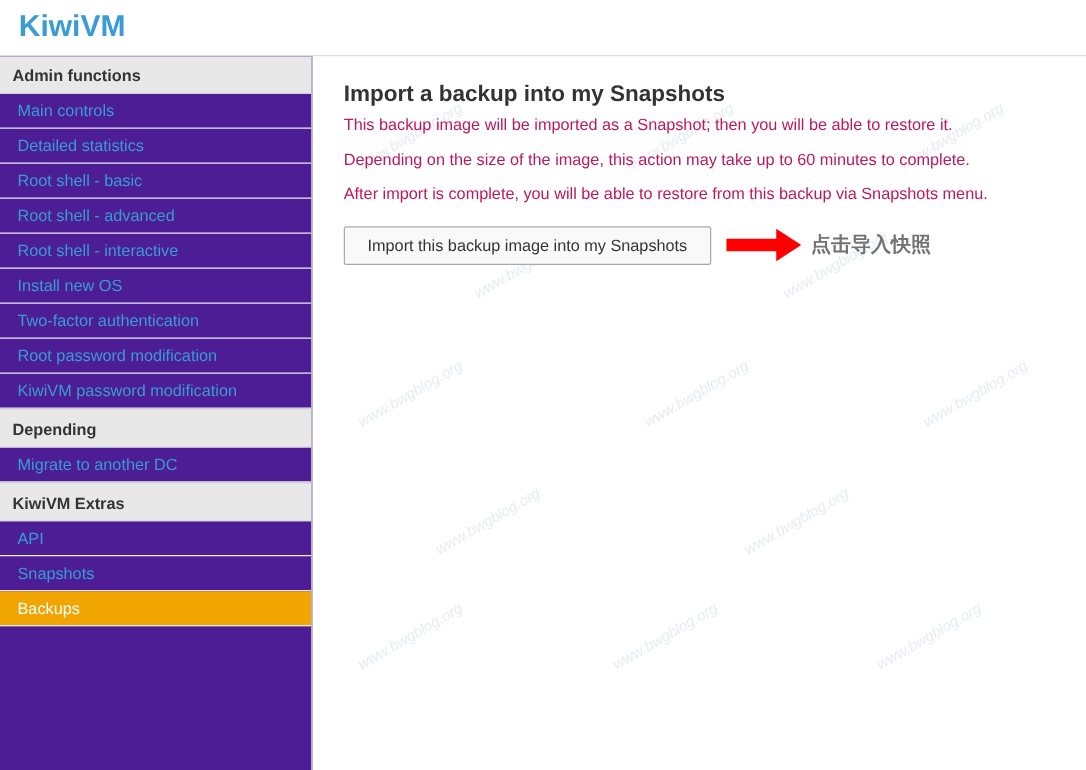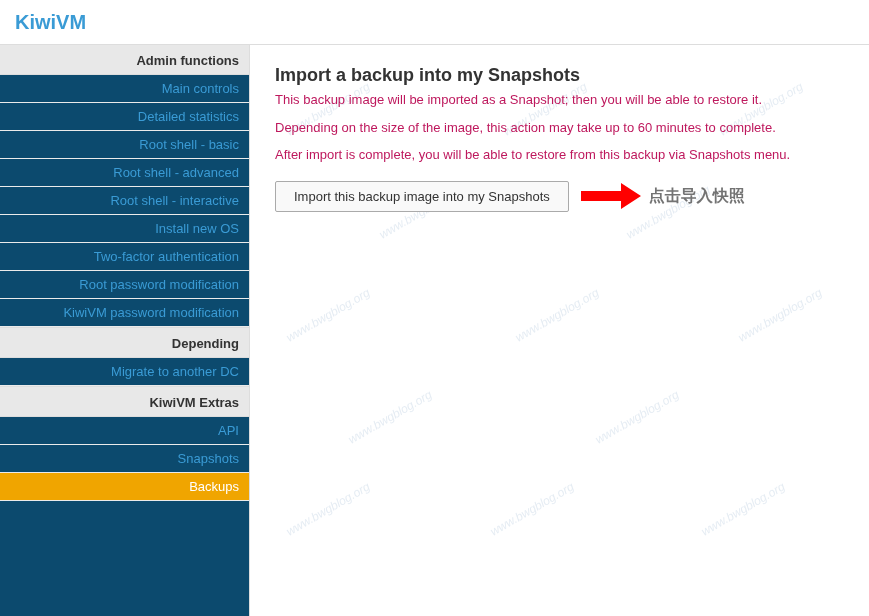--- a/index.html
+++ b/index.html
@@ -19,39 +19,38 @@
     #header {
       background: #fff;
       padding: 10px 15px;
       border-bottom: 1px solid #ddd;
       height: 45px;
       display: flex;
       align-items: center;
     }
     #header .logo {
       color: #3a9bd5;
-      font-size: 20px;
+      font-size: 24px;
       font-weight: bold;
     }
 
     
     #layout {
       display: flex;
       flex: 1;
       overflow: hidden;
     }
 
     
     #sidebar {
       width: 250px;
-      background: #0c4a6e;
+      background: #4c1d95;
       border-right: 1px solid #ddd;
       overflow-y: auto;
       flex-shrink: 0;
-      text-align: right;
     }
 
     .sidebar-section-title {
       font-weight: bold;
       font-size: 13px;
       color: #333;
       padding: 8px 10px 6px 10px;
       background: #e8e8e8;
       border-top: 1px solid #ddd;
       border-bottom: 1px solid #ddd;

